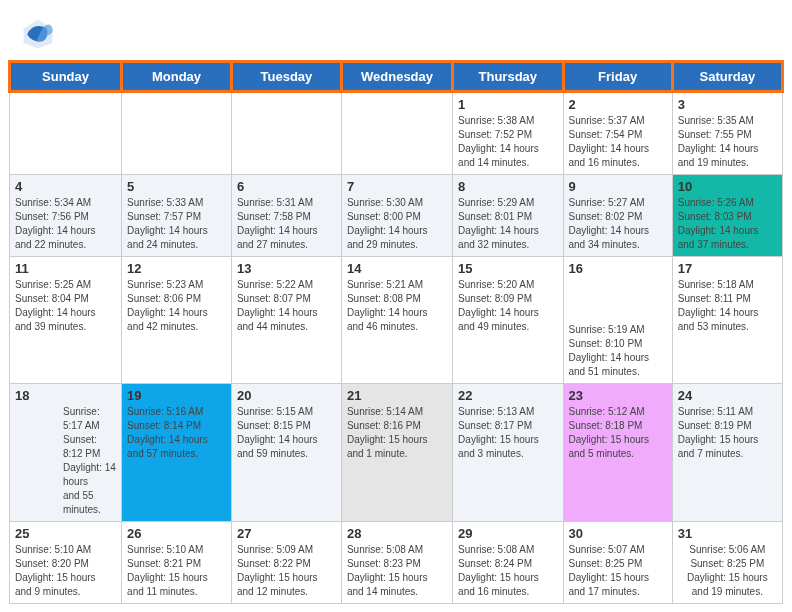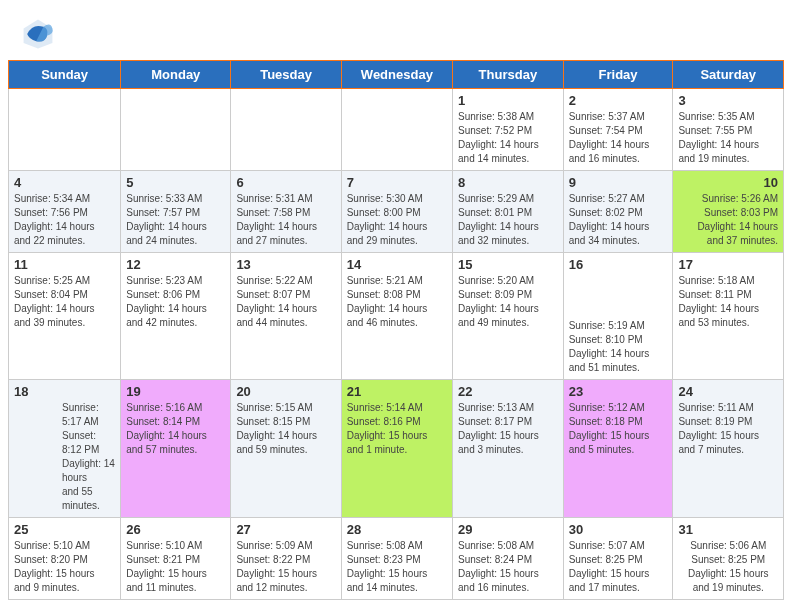--- a/index.html
+++ b/index.html
@@ -56,21 +56,21 @@
       border-collapse: collapse;
       margin: 0;
     }
     .calendar th {
       background: #2a6fbd;
       color: #fff;
       text-align: center;
       font-size: 13px;
       font-weight: bold;
       padding: 6px 4px;
-      border: 1px solid #f97316;
+      border: 3px solid #f97316;
     }
     .calendar td {
       border: 1px solid #ccc;
       vertical-align: top;
       padding: 4px 5px;
       width: 113px;
       min-height: 80px;
       font-size: 10.5px;
       color: #333;
       background: #fff;
@@ -199,21 +199,21 @@
 Daylight: 14 hours
 and 32 minutes.</div>
           </td>
           <td style="background: rgb(240, 244, 249);">
             <span class="day-num">9</span>
             <div class="day-info" style="white-space: pre-line;">Sunrise: 5:27 AM
 Sunset: 8:02 PM
 Daylight: 14 hours
 and 34 minutes.</div>
           </td>
-          <td style="background: #bef264; text-align: right;">
+          <td style="background: #14b8a6;">
             <span class="day-num">10</span>
             <div class="day-info" style="white-space: pre-line;">Sunrise: 5:26 AM
 Sunset: 8:03 PM
 Daylight: 14 hours
 and 37 minutes.</div>
           </td>
         </tr>
         <tr>
           <td>
             <span class="day-num">11</span>
@@ -266,35 +266,35 @@
           </td>
         </tr>
         <tr>
           <td style="background: rgb(240, 244, 249);">
             <span class="day-num">18</span>
             <div class="day-info" style="white-space: pre-line; margin-left: 48px;">Sunrise: 5:17 AM
 Sunset: 8:12 PM
 Daylight: 14 hours
 and 55 minutes.</div>
           </td>
-          <td style="background: #f0abfc;">
+          <td style="background: #0ea5e9;">
             <span class="day-num">19</span>
             <div class="day-info" style="white-space: pre-line;">Sunrise: 5:16 AM
 Sunset: 8:14 PM
 Daylight: 14 hours
 and 57 minutes.</div>
           </td>
           <td style="background: rgb(240, 244, 249);">
             <span class="day-num">20</span>
             <div class="day-info" style="white-space: pre-line;">Sunrise: 5:15 AM
 Sunset: 8:15 PM
 Daylight: 14 hours
 and 59 minutes.</div>
           </td>
-          <td style="background: #bef264;">
+          <td style="background: #e5e5e5;">
             <span class="day-num">21</span>
             <div class="day-info" style="white-space: pre-line;">Sunrise: 5:14 AM
 Sunset: 8:16 PM
 Daylight: 15 hours
 and 1 minute.</div>
           </td>
           <td style="background: rgb(240, 244, 249);">
             <span class="day-num">22</span>
             <div class="day-info" style="white-space: pre-line;">Sunrise: 5:13 AM
 Sunset: 8:17 PM

